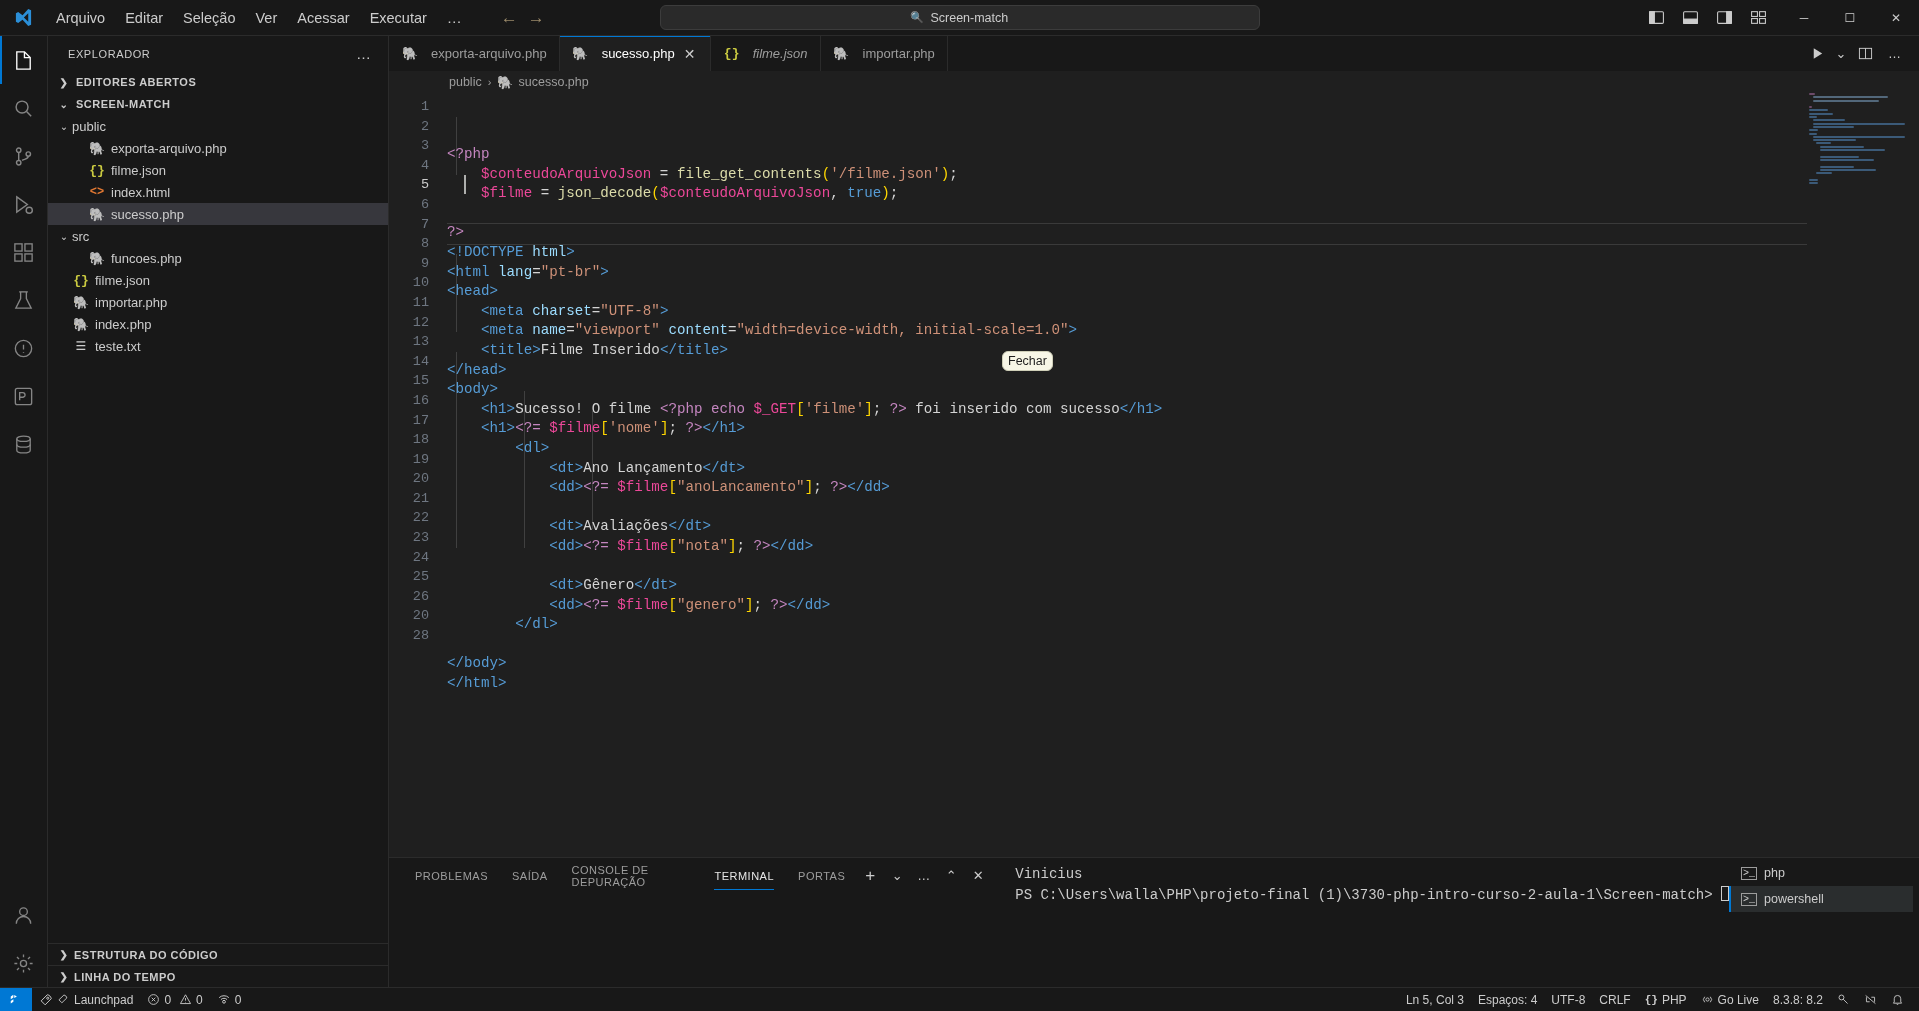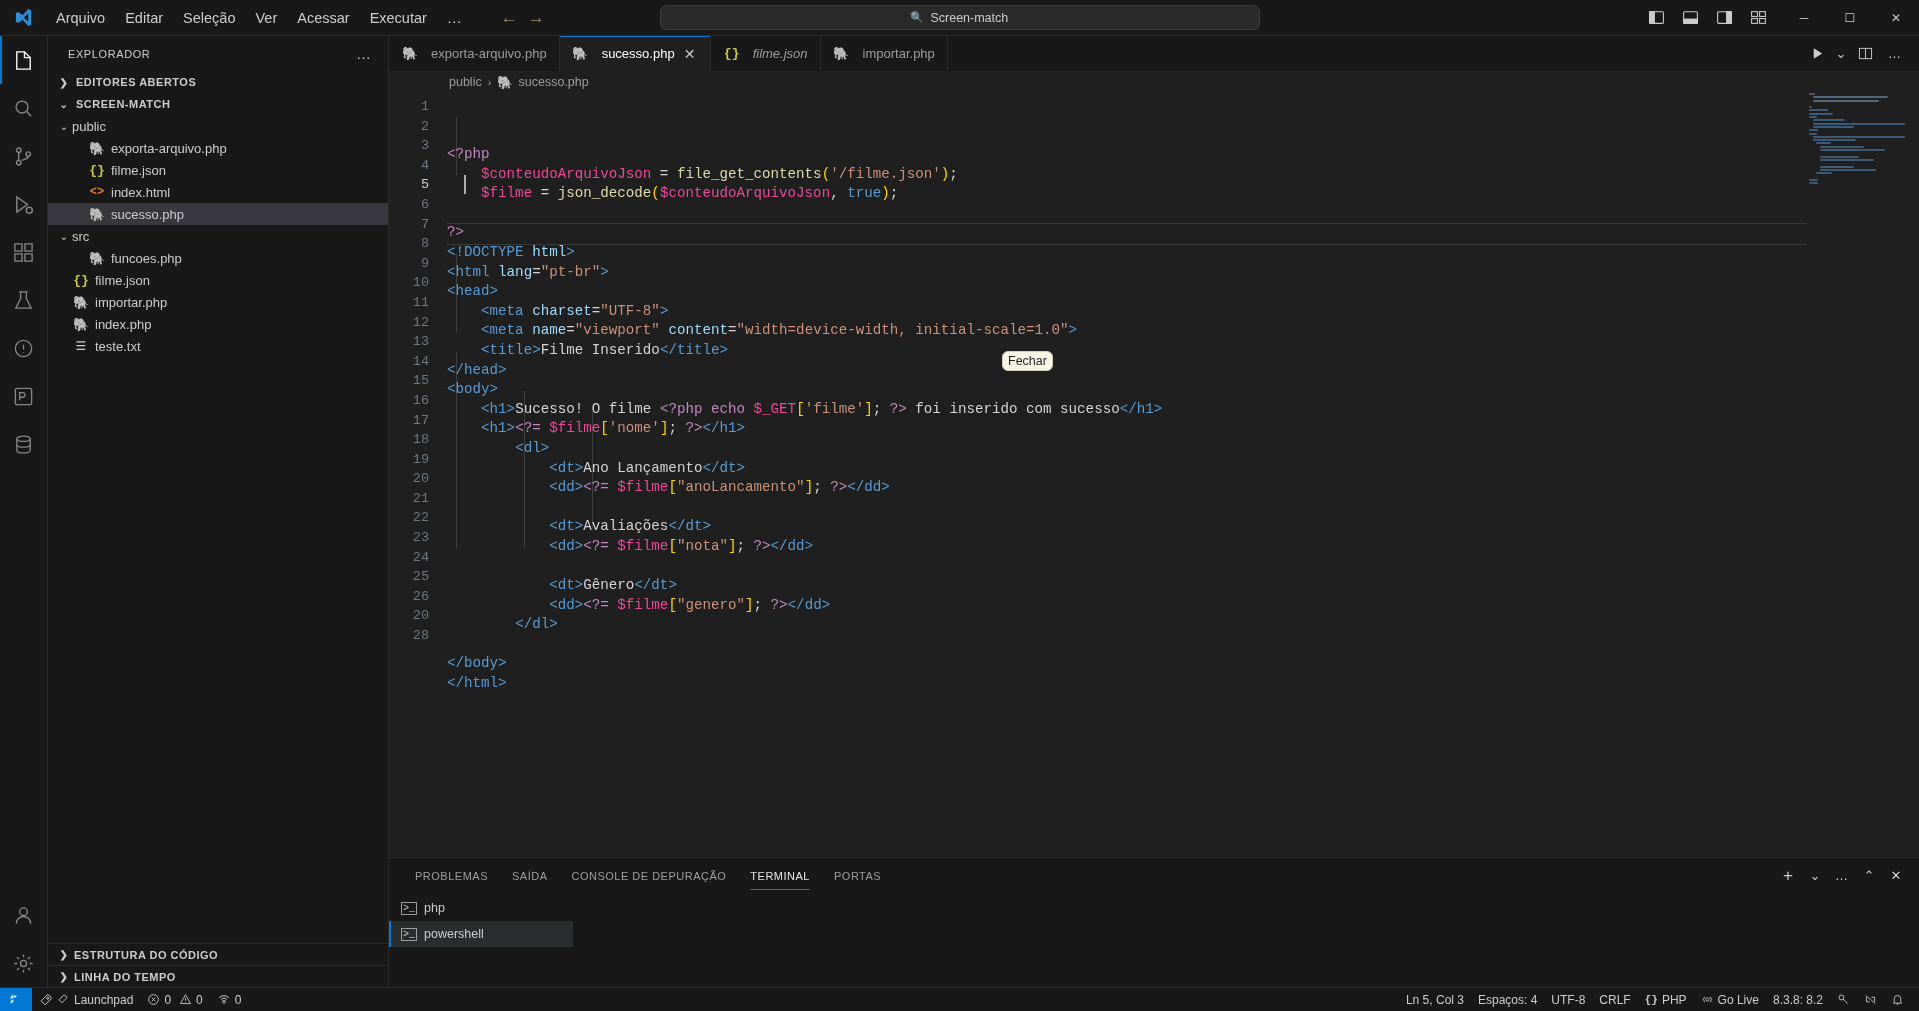--- a/index.html
+++ b/index.html
@@ -155,21 +155,21 @@
     font-family:"Liberation Sans", sans-serif; line-height:16px;
   }
   .minimap{
     position:absolute; right:14px; top:0; width:98px; height:100%;
     background:#1f1f1f; pointer-events:none;
   }
   .minimap .mline{ height:2px; margin-bottom:1.3px; border-radius:1px;}
   .mm-scroll{ position:absolute; right:0; top:0; width:14px; height:100%; background:#1f1f1f;}
 
   
-  .panel{ height:130px; flex:0 0 130px; background:#181818; border-top:1px solid #2b2b2b; display:flex; flex-direction:column;}
+  .panel{ height:130px; flex:0 0 130px; background:#181818; border-top:1px solid #2b2b2b; display:flex; }
   .panel-head{ height:35px; display:flex; align-items:center; padding-left:14px; gap:0px; position:relative;}
   .ptab{
     font-size:11px; letter-spacing:.5px; color:#9d9d9d; padding:0 12px; height:35px;
     display:flex; align-items:center; text-transform:uppercase; cursor:pointer; position:relative;
   }
   .ptab.active{ color:#e7e7e7;text-align:right; }
   .ptab.active:after{
     content:""; position:absolute; left:12px; right:12px; bottom:3px; height:1px; background:#0078d4;
   }
   .panel-actions{ margin-left:auto; display:flex; align-items:center; gap:1px; padding-right:10px;}
@@ -567,20 +567,22 @@
           <div class="ptab">PORTAS</div>
           <div class="panel-actions">
             <div class="pa" style="font-size:17px">+</div>
             <div class="pa">⌄</div>
             <div class="pa" style="letter-spacing:1px">…</div>
             <div class="pa">⌃</div>
             <div class="pa">✕</div>
           </div>
         </div>
         <div class="panel-body">
+          <div class="term"><span>Vinicius</span>
+<span>PS C:\Users\walla\PHP\projeto-final (1)\3730-php-intro-curso-2-aula-1\Screen-match&gt; </span><span class="term-cursor"></span></div>
           <div class="term-side">
             <div class="tsi">
               <span class="tico">&gt;_</span>
               <span>php</span>
             </div>
             <div class="tsi active">
               <span class="tico">&gt;_</span>
               <span>powershell</span>
             </div>
           </div>

